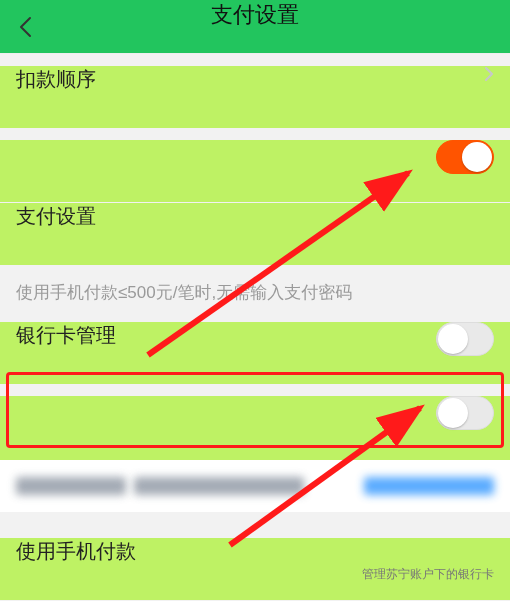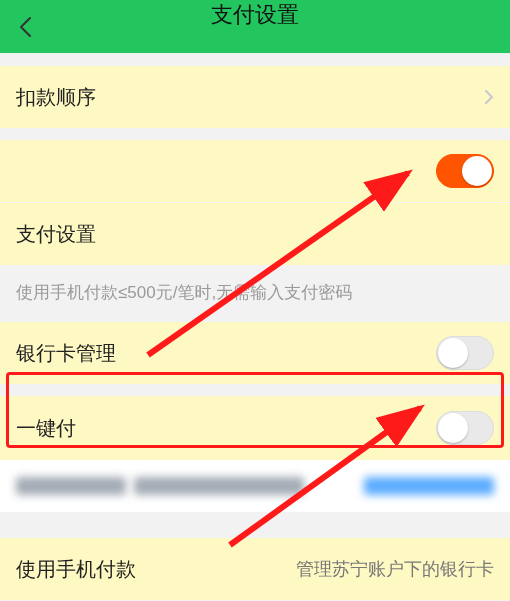--- a/index.html
+++ b/index.html
@@ -31,24 +31,24 @@
     .title {
       flex: 1;
       text-align: center;
       font-size: 22px;
       color: #111;
       font-weight: 500;
     }
     .gap { height: 12px; background: #f2f2f2; }
     .gap-sm { height: 1px; background: #f2f2f2; }
     .row {
-      background: #fef9c3;
+      background: #bef264;
       min-height: 62px;
       display: flex;
-      align-items: center;
+      align-items: flex-start;
       padding: 0 16px;
       position: relative;
     }
     .row-label {
       font-size: 20px;
       color: #222;
     }
     .row-value {
       margin-left: auto;
       font-size: 18px;
@@ -159,37 +159,36 @@
 <div class="row">
   <span class="row-label">银行卡管理</span>
   <div class="toggle off">
       <div class="knob"></div>
     </div>
 </div>
 
 <div class="gap"></div>
 
 <div class="row" style="min-height:64px;">
-  <span class="row-label">一键付</span>
   <div class="toggle off">
       <div class="knob"></div>
     </div>
 </div>
 
 <div class="blurred-block">
   <div class="blur-strip" style="width:110px;background:#9aa2ad;"></div>
   <div class="blur-strip" style="width:170px;background:#9aa2ad;"></div>
   <div class="blur-strip" style="width:130px;background:#4aa3ff;margin-left:auto;"></div>
 </div>
 
 <div class="gap" style="height:26px;"></div>
 
 <div class="row">
   <span class="row-label">使用手机付款</span>
-  <span style="margin-left:auto;font-size:18px;color:#777;">管理苏宁账户下的银行卡</span>
+  <span style="margin-left:auto;font-size:12px;color:#777;margin-top:28px;">管理苏宁账户下的银行卡</span>
 </div>
 
 <div class="highlight-box"></div>
 
 <svg class="arrow-annot" style="left:128px;top:155px;" width="300" height="220">
   <defs>
       <marker id="ah1" markerWidth="10" markerHeight="10" refX="7" refY="3" orient="auto">
         <path d="M0,0 L8,3 L0,6 Z" fill="#ff1a1a"></path>
       </marker>
     </defs>

